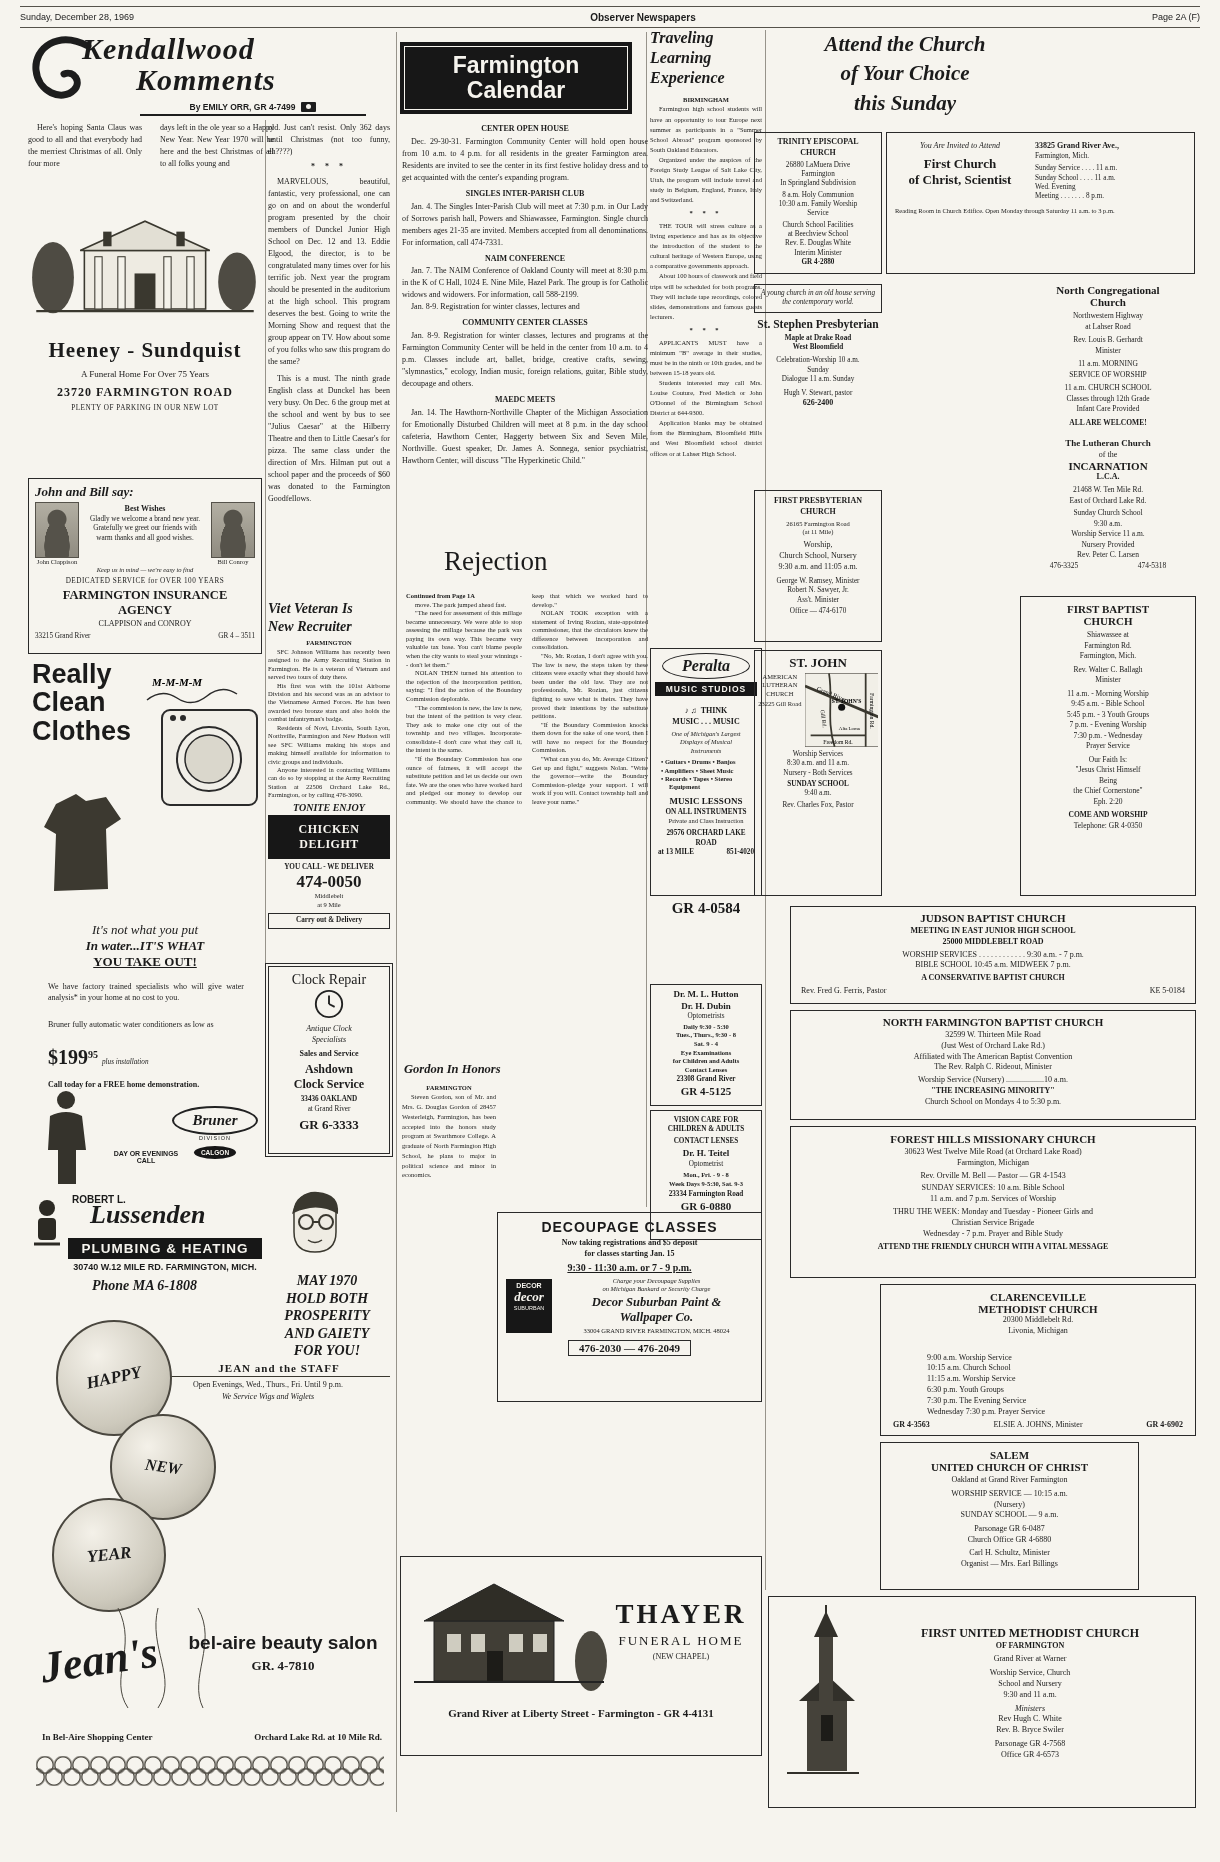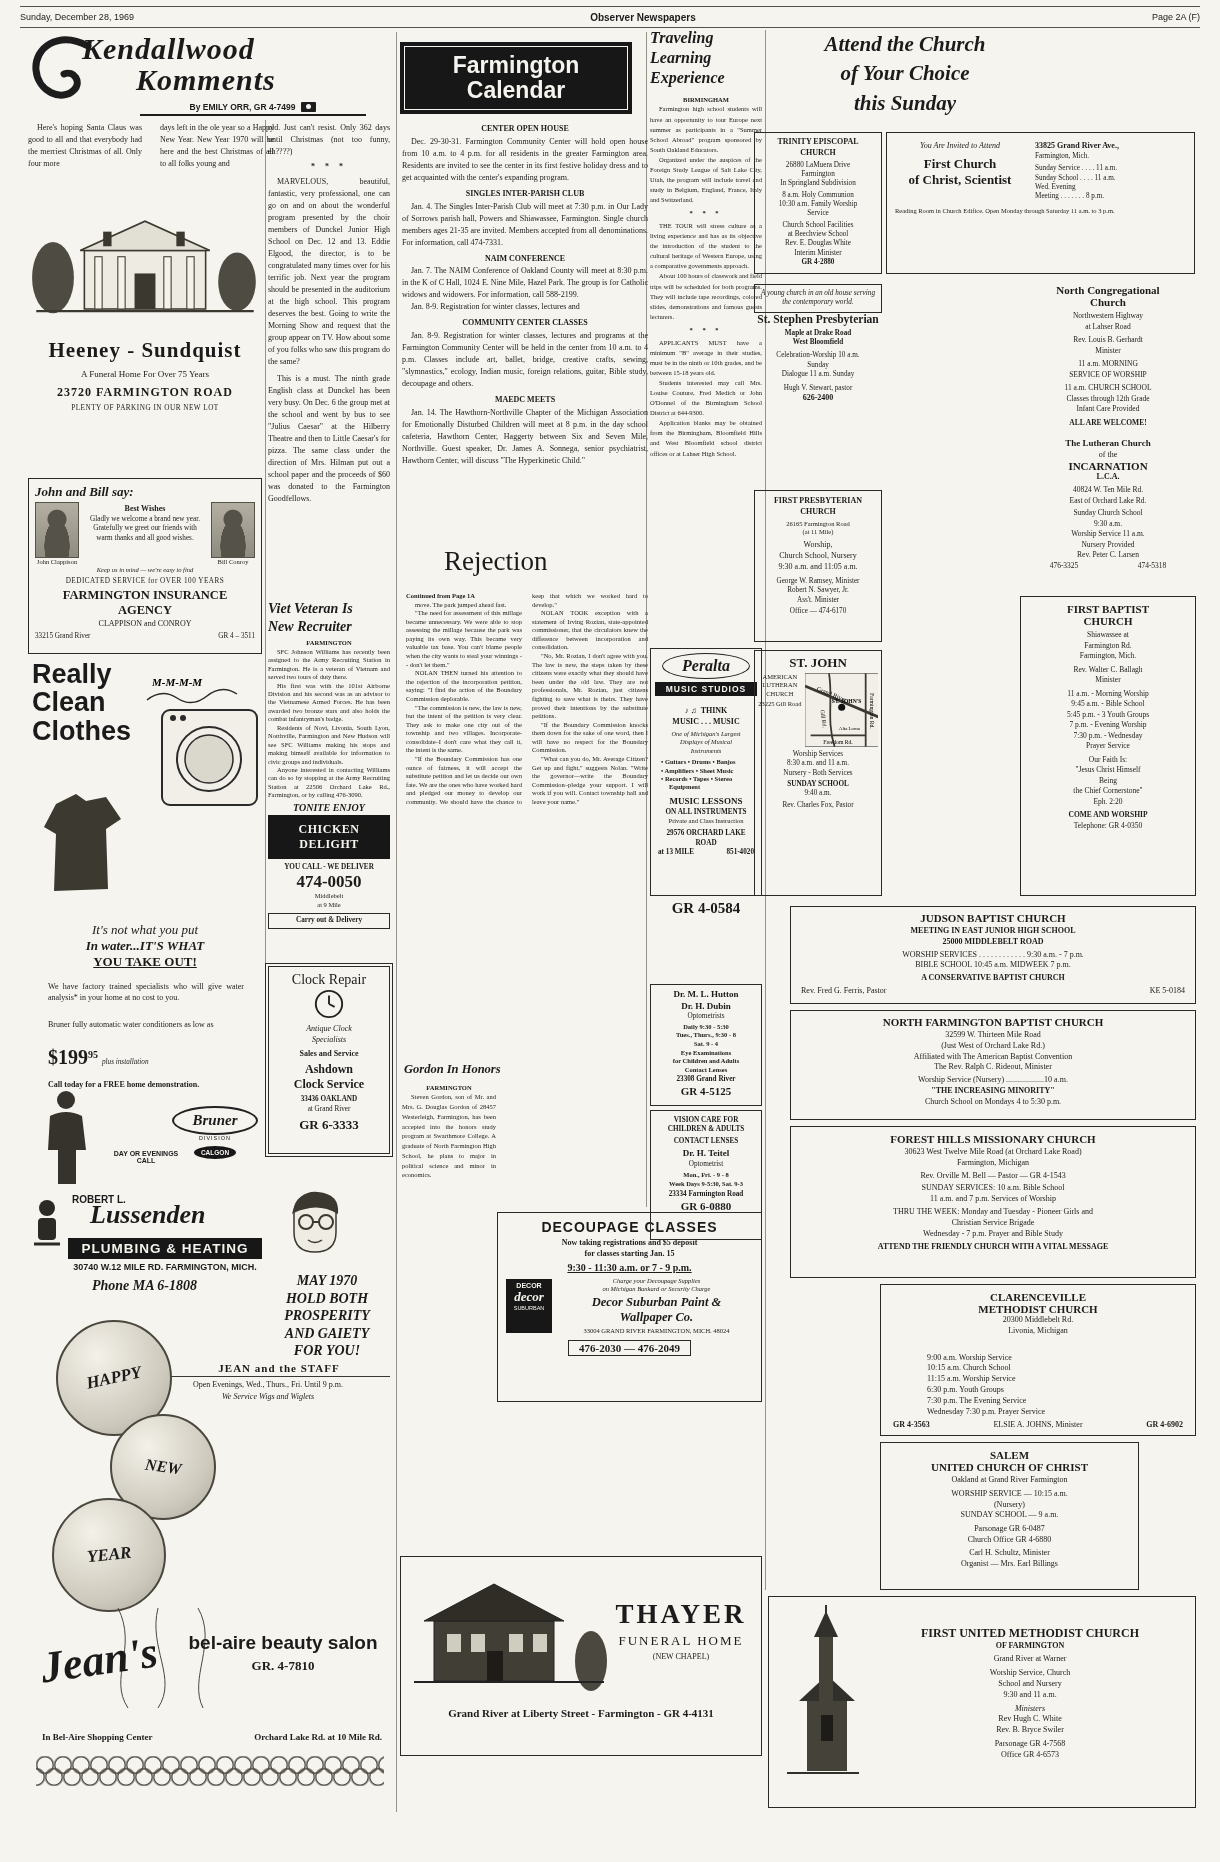--- a/index.html
+++ b/index.html
@@ -420,21 +420,21 @@
         <div class="t7">Sunday School . . . . 11 a.m.</div>
         <div class="t7">Wed. Evening</div>
         <div class="t7">Meeting . . . . . . . 8 p.m.</div>
       </div>
     </div>
     <div class="t6" style="margin-top:5px">Reading Room in Church Edifice. Open Monday through Saturday 11 a.m. to 3 p.m.</div>
   </div>
 
   <div class="abs ctr" style="left:754px;top:284px;width:128px">
     <div class="box i t7" style="padding:4px 3px">A young church in an old house serving the contemporary world.</div>
-    <div class="b" style="font-size:11.5px;">St. Stephen Presbyterian</div>
+    <div class="b" style="font-size:11.5px;margin-top:5px">St. Stephen Presbyterian</div>
     <div class="b t7" style="margin-top:4px">Maple at Drake Road</div>
     <div class="b t7">West Bloomfield</div>
     <div class="t7" style="margin-top:4px">Celebration-Worship 10 a.m.</div>
     <div class="t7">Sunday</div>
     <div class="t7">Dialogue 11 a.m. Sunday</div>
     <div class="t7" style="margin-top:4px">Hugh V. Stewart, pastor</div>
     <div class="b t8">626-2400</div>
   </div>
 
   <div class="abs box ctr" style="left:754px;top:490px;width:128px;height:152px;padding:5px 3px">
@@ -496,21 +496,21 @@
     <div class="chl">Classes through 12th Grade</div>
     <div class="chl">Infant Care Provided</div>
     <div class="b chl" style="margin-top:3px">ALL ARE WELCOME!</div>
   </div>
 
   <div class="abs ctr" style="left:1020px;top:438px;width:176px">
     <div class="b t9">The Lutheran Church</div>
     <div class="t8">of the</div>
     <div class="b" style="font-size:11px">INCARNATION</div>
     <div class="b t8">L.C.A.</div>
-    <div class="chl" style="margin-top:2px">40824 W. Ten Mile Rd.</div>
+    <div class="chl" style="margin-top:2px">21468 W. Ten Mile Rd.</div>
     <div class="chl">East of Orchard Lake Rd.</div>
     <div class="chl" style="margin-top:2px">Sunday Church School</div>
     <div class="chl">9:30 a.m.</div>
     <div class="chl">Worship Service  11 a.m.</div>
     <div class="chl">Nursery Provided</div>
     <div class="chl">Rev. Peter C. Larsen</div>
     <div class="chl" style="display:flex;justify-content:space-around">
       <span>476-3325</span>
       <span>474-5318</span>
     </div>

